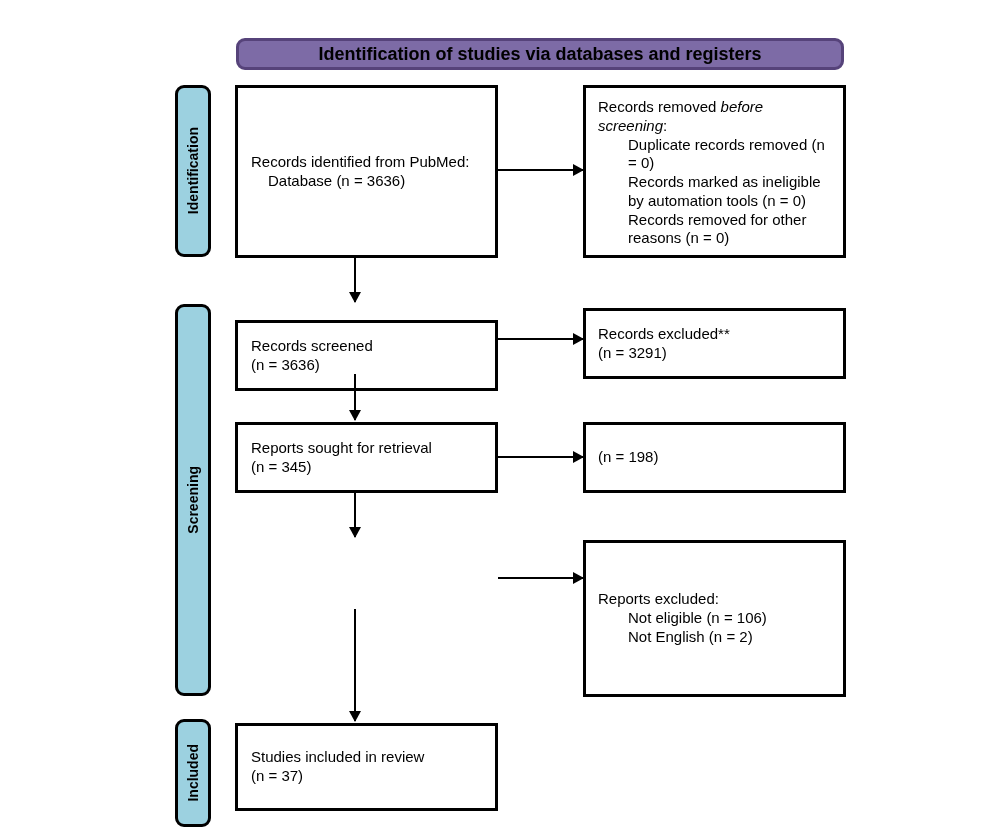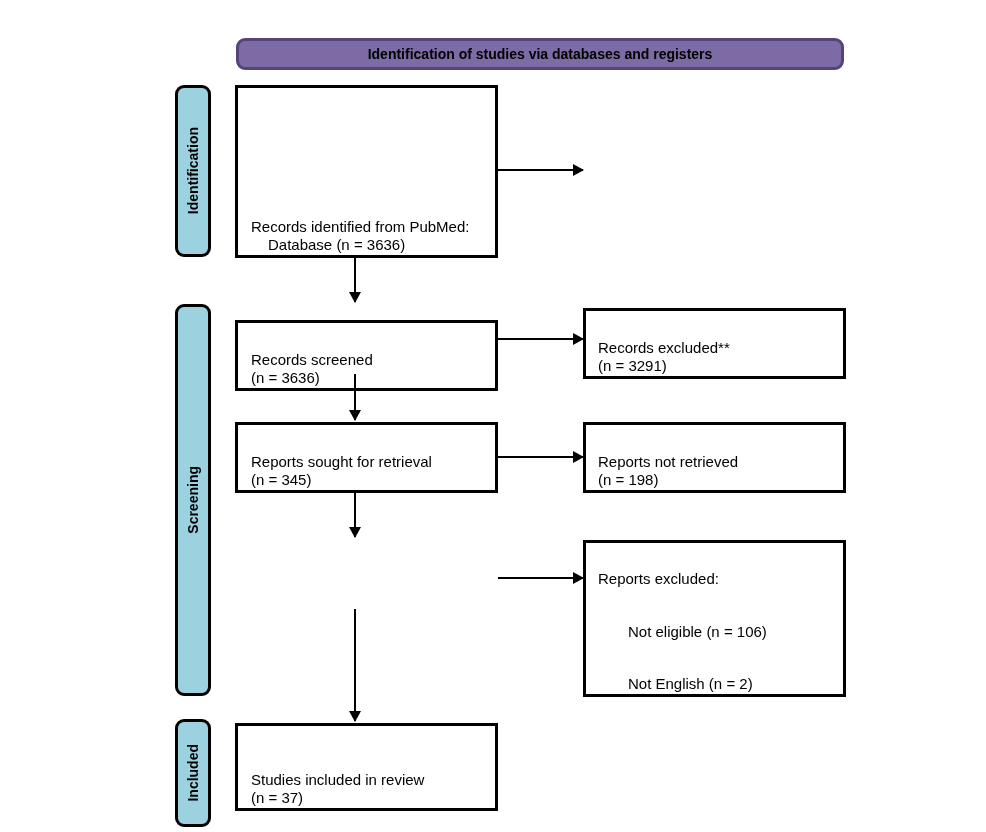--- a/index.html
+++ b/index.html
@@ -5,39 +5,39 @@
   html,body{margin:0;padding:0;background:#ffffff;}
   #canvas{
     position:relative;width:986px;height:832px;background:#ffffff;overflow:hidden;
     font-family:"Liberation Sans", sans-serif;color:#000;
   }
   .hdr{
     position:absolute;left:236px;top:38px;width:608px;height:32px;
     box-sizing:border-box;border:3px solid var(--purple-border,#56437A);
     background:var(--purple-fill,#7D6BA6);border-radius:9px;
     display:flex;align-items:center;justify-content:center;
-    font-weight:bold;font-size:14px;color:#000;
+    font-weight:bold;font-size:18px;color:#000;
   }
   .stage{
     position:absolute;left:175px;width:36px;
     box-sizing:border-box;border:3px solid #000;border-radius:9px;
     background:var(--blue-fill,#9CD1E0);
     display:flex;align-items:center;justify-content:center;
   }
   .stage .vtxt{
     writing-mode:vertical-rl;transform:rotate(180deg);
     font-weight:bold;font-size:14px;white-space:nowrap;
   }
   .box{
     position:absolute;box-sizing:border-box;border:3px solid #000;background:#fff;
     font-size:15px;line-height:1.25;
   }
   .col-l{left:235px;width:263px;}
   .col-r{left:583px;width:263px;}
-  .vcenter{display:flex;flex-direction:column;justify-content:flex-end;}
+  .vcenter{display:flex;flex-direction:column;justify-content:center;}
   .pad{padding-left:13px;padding-right:8px;}
   .ind{margin-left:17px;}
   .ind2{margin-left:30px;}
   .toppad{padding:10px 10px 10px 12px;}
   
   .harrow{position:absolute;height:2px;background:#000;}
   .harrow::after{
     content:"";position:absolute;right:-1px;top:-5px;width:0;height:0;
     border-left:11px solid #000;border-top:6px solid transparent;border-bottom:6px solid transparent;
   }
@@ -81,32 +81,37 @@
     <div>Reports sought for retrieval</div>
     <div>(n = 345)</div>
   </div>
 
 
   <div class="box col-l vcenter pad" style="top:723px;height:88px;">
     <div>Studies included in review</div>
     <div>(n = 37)</div>
   </div>
 
+  <div class="box col-r toppad" style="top:85px;height:173px;">
+    <div><span>Records removed </span><em>before screening</em><span>:</span></div>
+    <div class="ind2">Duplicate records removed (n = 0)</div>
+    <div class="ind2">Records marked as ineligible by automation tools (n = 0)</div>
+    <div class="ind2">Records removed for other reasons (n = 0)</div>
+  </div>
 
   <div class="box col-r vcenter" style="top:308px;height:71px;padding-left:12px;padding-right:8px;">
     <div>Records excluded**</div>
     <div>(n = 3291)</div>
   </div>
 
   <div class="box col-r vcenter" style="top:422px;height:71px;padding-left:12px;padding-right:8px;">
-    <div>Reports not retrieved</div>
     <div>(n = 198)</div>
   </div>
 
-  <div class="box col-r vcenter" style="top:540px;height:157px;padding-left:12px;gap:34px;">
+  <div class="box col-r vcenter" style="top:540px;height:157px;padding-left:12px;">
     <div>Reports excluded:</div>
     <div class="ind2">Not eligible (n = 106)</div>
     <div class="ind2">Not English (n = 2)</div>
   </div>
 
   <div class="harrow" style="left:498px;top:169px;width:85px;"></div>
   <div class="harrow" style="left:498px;top:338px;width:85px;"></div>
   <div class="harrow" style="left:498px;top:456px;width:85px;"></div>
   <div class="harrow" style="left:498px;top:577px;width:85px;"></div>
 

